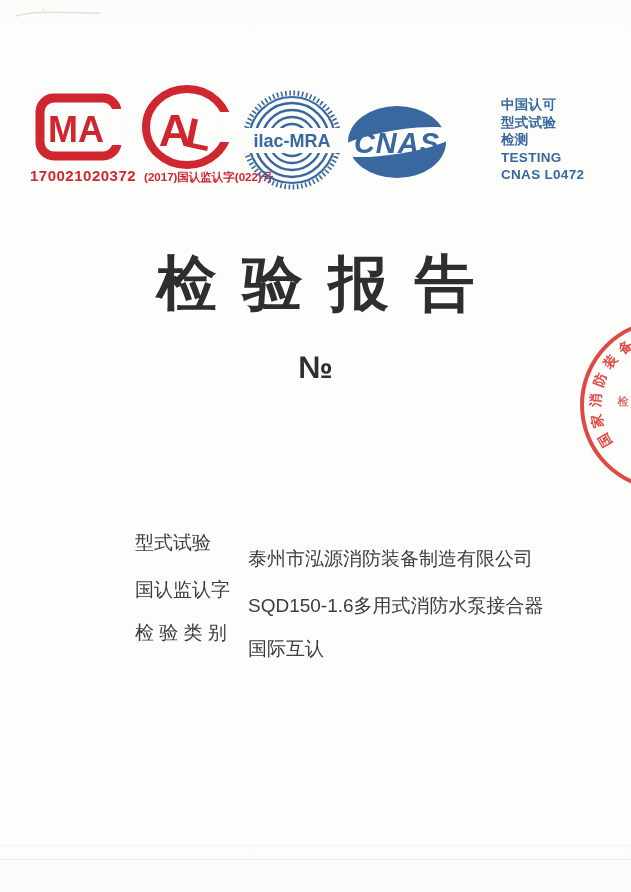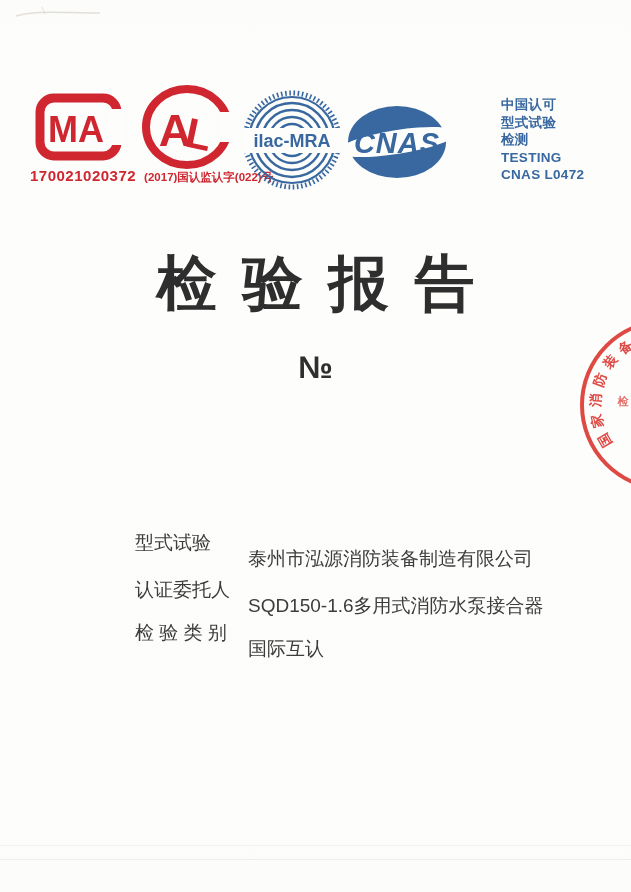--- a/index.html
+++ b/index.html
@@ -136,21 +136,21 @@
       </g>
     </g>
   </svg>
 
   <div class="fields">
     <div class="field-row row-0">
       <span class="label">型式试验</span>
       <span class="value">泰州市泓源消防装备制造有限公司</span>
     </div>
     <div class="field-row row-1">
-      <span class="label">认证委托人</span>
+      <span class="label">国认监认字</span>
       <span class="value">SQD150-1.6多用式消防水泵接合器</span>
     </div>
     <div class="field-row row-2">
       <span class="label">检 验 类 别</span>
       <span class="value">国际互认</span>
     </div>
   </div>
 
 
   <div class="scan-line-1"></div>

